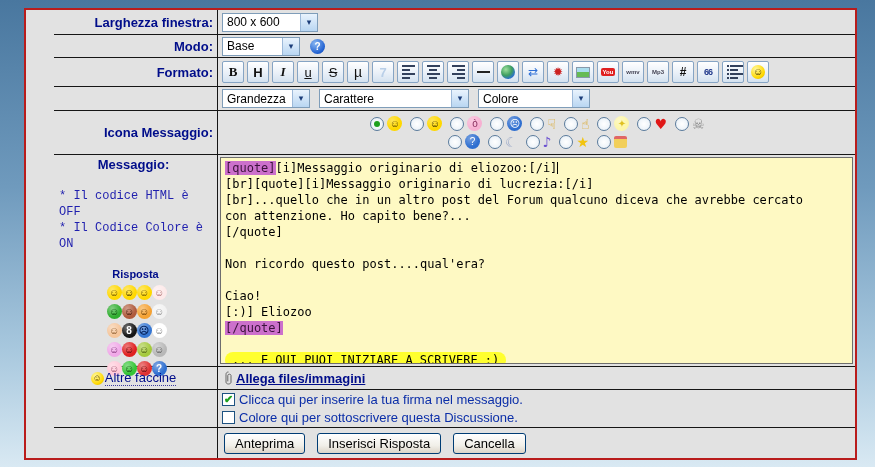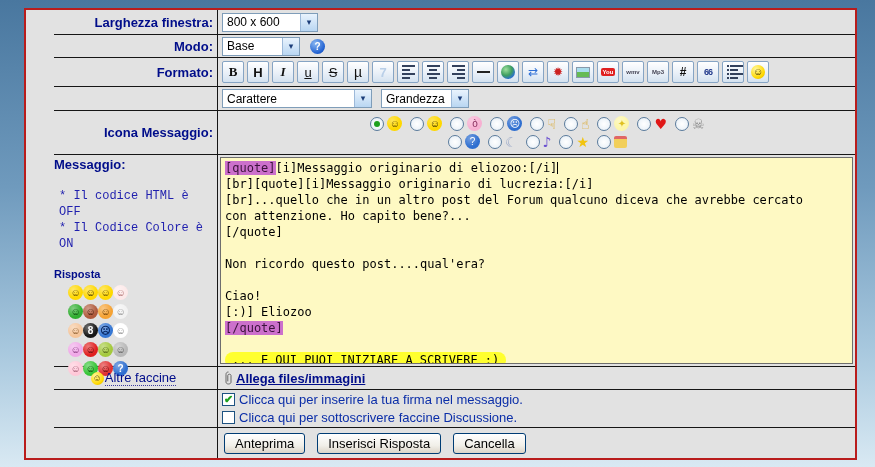--- a/index.html
+++ b/index.html
@@ -69,21 +69,21 @@
     background:radial-gradient(#ffffff,#e4edf5);position:relative;cursor:pointer;}
   .radio.sel::after{content:"";position:absolute;inset:3px;background:#1fa11f;border-radius:50%;}
   .mi-circle{width:15px;height:15px;border-radius:50%;display:inline-flex;align-items:center;justify-content:center;
     font-size:10px;line-height:1;}
   .mi-glyph{font-size:14px;line-height:1;font-family:"DejaVu Sans",sans-serif;}
   .cake{width:13px;height:9px;background:#f2cf5b;border-top:3px solid #e06666;border-radius:2px;}
   .iconlines{display:flex;flex-direction:column;justify-content:center;gap:3px;padding-left:6px;}
   .iconline{display:flex;align-items:center;gap:8px;}
 
   
-  .r6 .lbl{flex-direction:column;align-items:flex-start;justify-content:flex-start;padding:2px 0 0 0;}
+  .r6 .lbl{flex-direction:column;align-items:center;justify-content:flex-start;padding:2px 0 0 0;}
   .mlbl{text-align:right;padding-right:4px;}
   .notes{margin-top:16px;padding-left:5px;color:#1f1fae;font-weight:normal;font-size:12px;line-height:16px;font-family:Liberation Mono, monospace;}
   .facttl{text-align:center;margin-top:16px;font-size:11px;}
   .facgrid{display:grid;grid-template-columns:repeat(4,1fr);row-gap:4px;justify-items:center;margin:5px 12px 0 14px;}
   .r6 .val{padding:2px;}
   .msgbox{width:100%;height:100%;box-sizing:border-box;background:#fef9c3;border:1px solid #6e6e6e;
     padding:2px 4px;font-family:"DejaVu Sans Mono","Liberation Mono",monospace;font-size:12px;line-height:16px;
     overflow:hidden;white-space:pre;cursor:text;}
   .mline{height:16px;}
   .hl-plum{background:#cc70cc;color:#3c123c;}
@@ -231,26 +231,30 @@
           <button class="tbtn">
             <span class="smi">☺</span>
           </button>
         </div>
     </div>
   </div>
 
   <div class="row r4">
     <div class="lbl"></div>
     <div class="val" style="gap:9px">
+      <span class="xpsel" style="width:88px">
+        <span class="txt">Grandezza</span>
+        <span class="arrow"></span>
+      </span>
       <span class="xpsel" style="width:150px">
         <span class="txt">Carattere</span>
         <span class="arrow"></span>
       </span>
-      <span class="xpsel" style="width:88px">
-        <span class="txt">Grandezza</span>
+      <span class="xpsel" style="width:112px">
+        <span class="txt">Colore</span>
         <span class="arrow"></span>
       </span>
     </div>
   </div>
 
   <div class="row r5">
     <div class="lbl">Icona Messaggio:</div>
     <div class="val iconlines">
       <div class="iconline">
           <span class="pair">
@@ -368,21 +372,21 @@
 
   <div class="row r8">
     <div class="lbl"></div>
     <div class="val">
         <label class="cbline">
           <span class="cb checked"></span>
           <span>Clicca qui per inserire la tua firma nel messaggio.</span>
         </label>
         <label class="cbline">
           <span class="cb"></span>
-          <span>Clicca qui per sottoscrivere faccine Discussione.</span>
+          <span>Colore qui per sottoscrivere questa Discussione.</span>
         </label>
       </div>
   </div>
 
   <div class="row r9">
     <div class="lbl"></div>
     <div class="val">
       <button class="xpbtn">Anteprima</button>
       <button class="xpbtn">Inserisci Risposta</button>
       <button class="xpbtn">Cancella</button>

